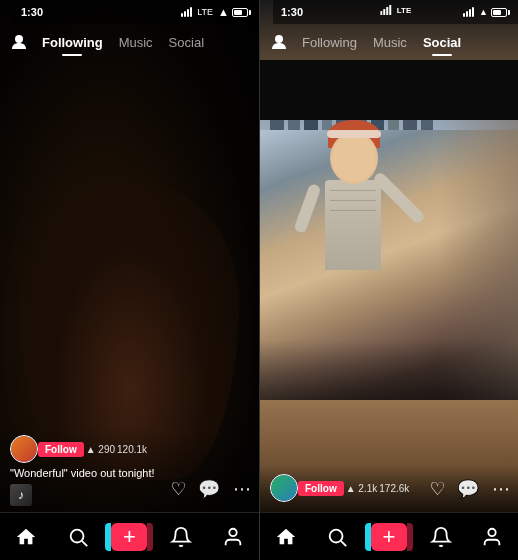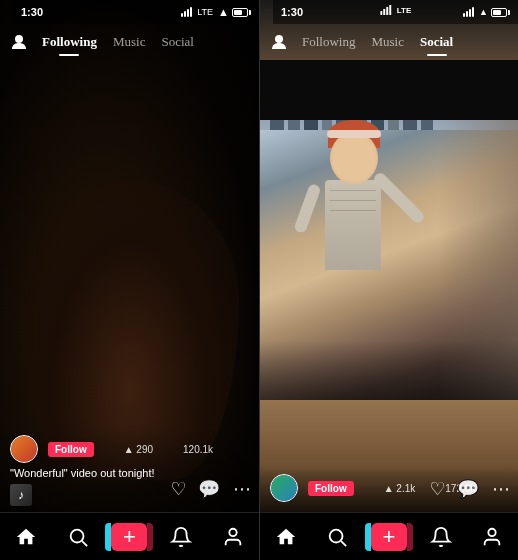--- a/index.html
+++ b/index.html
@@ -100,21 +100,20 @@
       padding: 0 8px;
       gap: 0;
     }
     .nav-tab {
       color: rgba(255,255,255,0.6);
       font-size: 13px;
       font-weight: 500;
       padding: 4px 8px;
       cursor: pointer;
       position: relative;
-      font-family: Liberation Serif, serif;
     }
     .nav-tab.active {
       color: #fff;
       font-weight: 700;
     }
     .nav-tab.active::after {
       content: '';
       position: absolute;
       bottom: -2px;
       left: 50%;
@@ -131,21 +130,21 @@
       bottom: 48px;
       left: 0; right: 0;
       z-index: 10;
       padding: 8px 10px 6px 10px;
       background: linear-gradient(to top, rgba(0,0,0,0.7) 0%, transparent 100%);
     }
 
     .user-row {
       display: flex;
       align-items: center;
-      gap: 10px;
+      gap: 0;
       margin-bottom: 4px;
     }
     .avatar {
       width: 28px;
       height: 28px;
       border-radius: 50%;
       background: linear-gradient(135deg, #667eea 0%, #764ba2 100%);
       border: 1.5px solid #fff;
       flex-shrink: 0;
       overflow: hidden;
@@ -165,21 +164,21 @@
       font-size: 10px;
       font-weight: 700;
       padding: 2px 7px;
       border-radius: 3px;
       border: none;
       cursor: pointer;
     }
     .stats-text {
       color: rgba(255,255,255,0.85);
       font-size: 10px;
-      margin-left: 20px;
+      margin-left: 2px;
     }
     .username {
       color: #fff;
       font-size: 12px;
       font-weight: 700;
       margin-bottom: 2px;
     }
     .caption {
       color: #fff;
       font-size: 11px;

